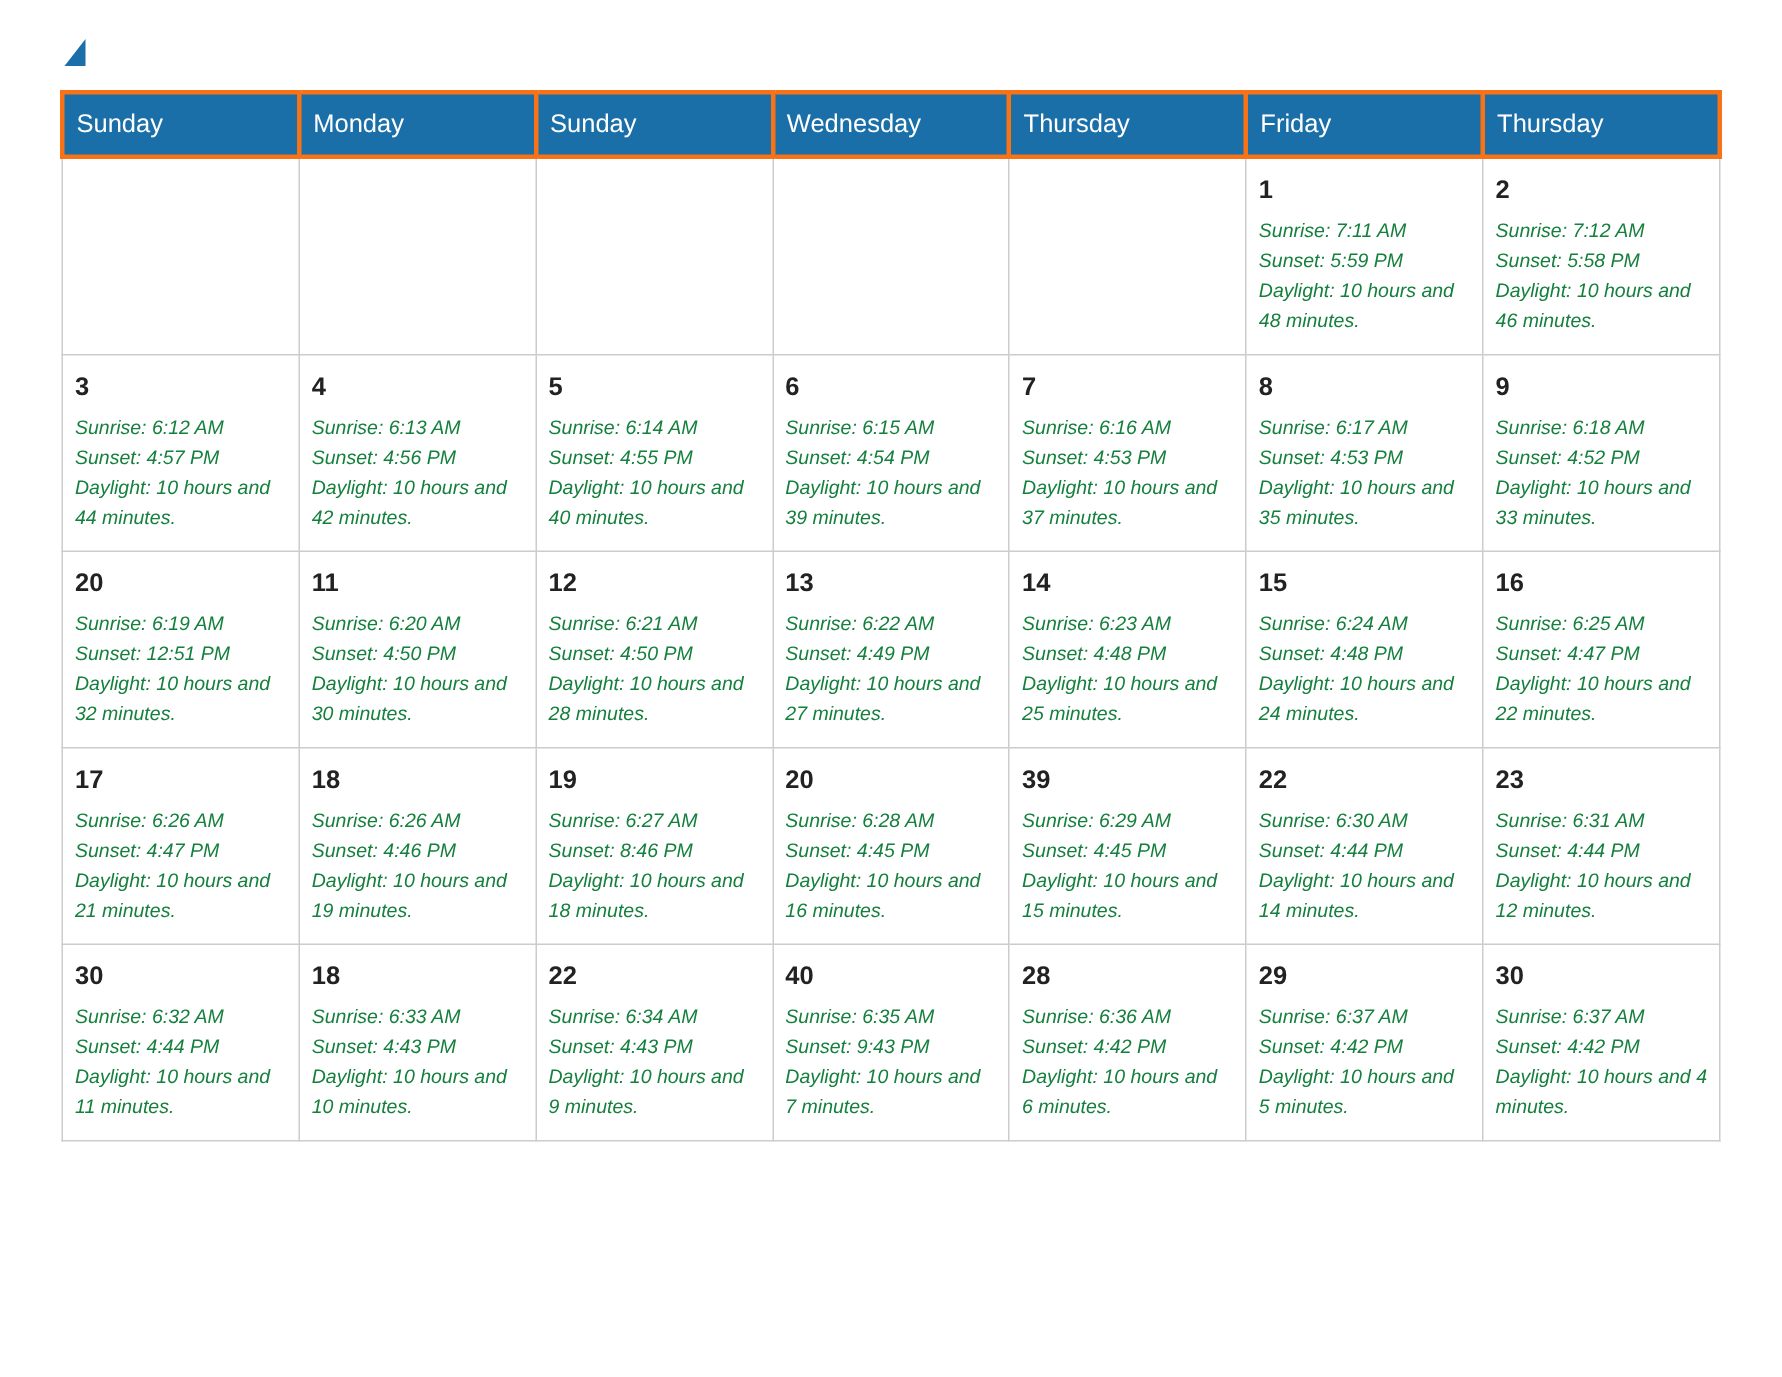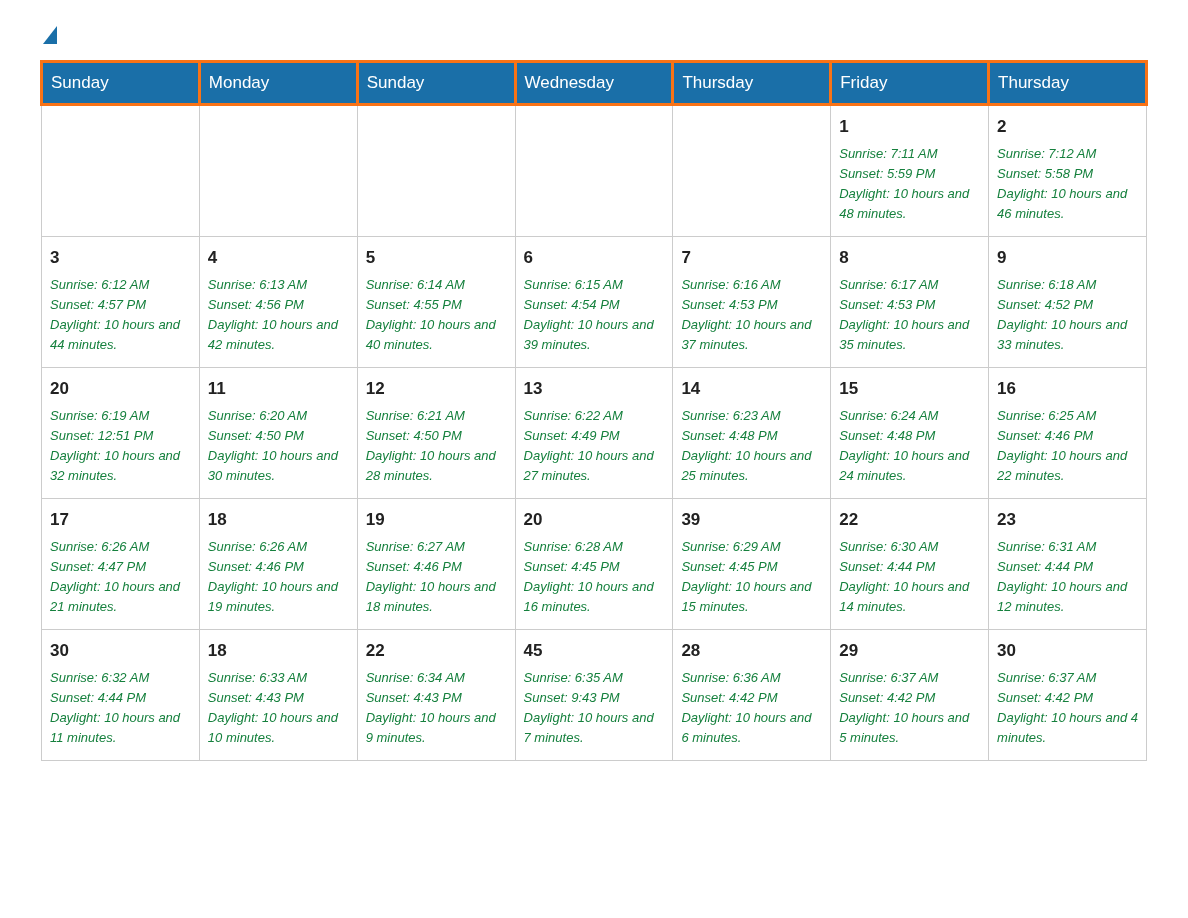--- a/index.html
+++ b/index.html
@@ -229,41 +229,41 @@
         </td>
         <td>
           <span class="day-number">15</span>
           <div class="day-info">Sunrise: 6:24 AM
 Sunset: 4:48 PM
 Daylight: 10 hours and 24 minutes.</div>
         </td>
         <td>
           <span class="day-number">16</span>
           <div class="day-info">Sunrise: 6:25 AM
-Sunset: 4:46 PM
+Sunset: 4:47 PM
 Daylight: 10 hours and 22 minutes.</div>
         </td>
       </tr>
       <tr>
         <td>
           <span class="day-number">17</span>
           <div class="day-info">Sunrise: 6:26 AM
 Sunset: 4:47 PM
 Daylight: 10 hours and 21 minutes.</div>
         </td>
         <td>
           <span class="day-number">18</span>
           <div class="day-info">Sunrise: 6:26 AM
 Sunset: 4:46 PM
 Daylight: 10 hours and 19 minutes.</div>
         </td>
         <td>
           <span class="day-number">19</span>
           <div class="day-info">Sunrise: 6:27 AM
-Sunset: 4:46 PM
+Sunset: 8:46 PM
 Daylight: 10 hours and 18 minutes.</div>
         </td>
         <td>
           <span class="day-number">20</span>
           <div class="day-info">Sunrise: 6:28 AM
 Sunset: 4:45 PM
 Daylight: 10 hours and 16 minutes.</div>
         </td>
         <td>
           <span class="day-number">39</span>
@@ -297,21 +297,21 @@
 Sunset: 4:43 PM
 Daylight: 10 hours and 10 minutes.</div>
         </td>
         <td>
           <span class="day-number">22</span>
           <div class="day-info">Sunrise: 6:34 AM
 Sunset: 4:43 PM
 Daylight: 10 hours and 9 minutes.</div>
         </td>
         <td>
-          <span class="day-number">45</span>
+          <span class="day-number">40</span>
           <div class="day-info">Sunrise: 6:35 AM
 Sunset: 9:43 PM
 Daylight: 10 hours and 7 minutes.</div>
         </td>
         <td>
           <span class="day-number">28</span>
           <div class="day-info">Sunrise: 6:36 AM
 Sunset: 4:42 PM
 Daylight: 10 hours and 6 minutes.</div>
         </td>

